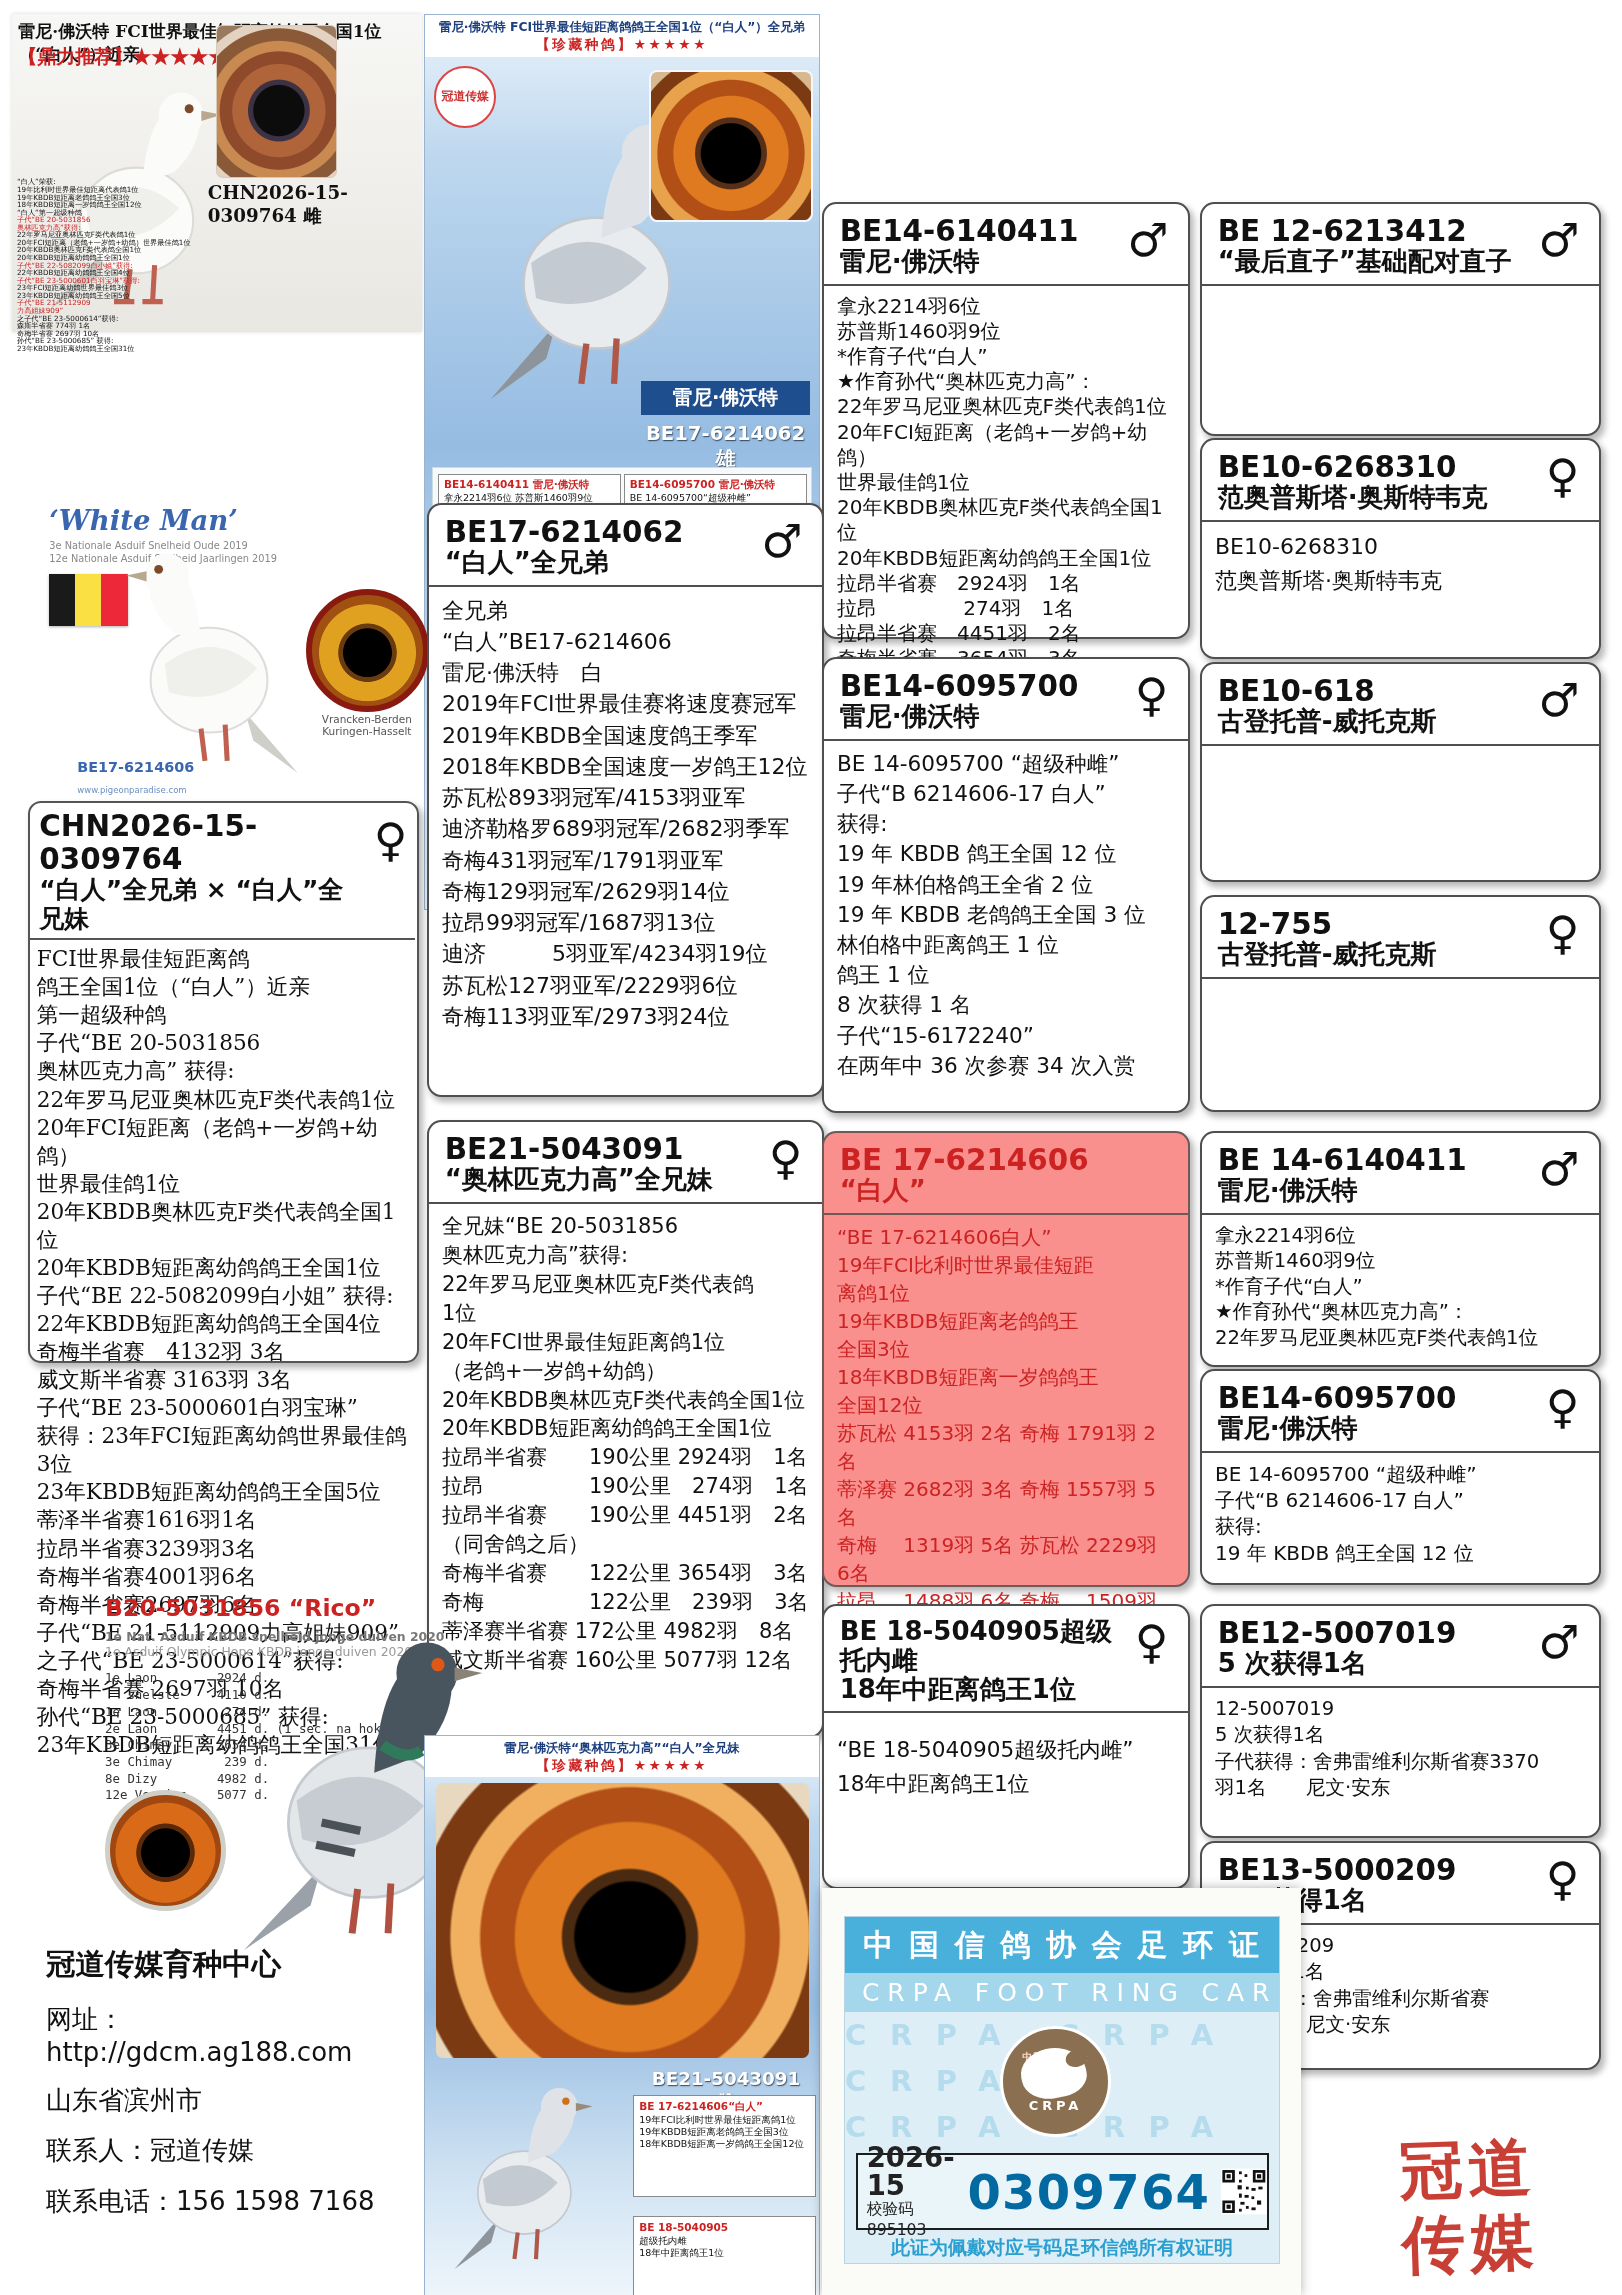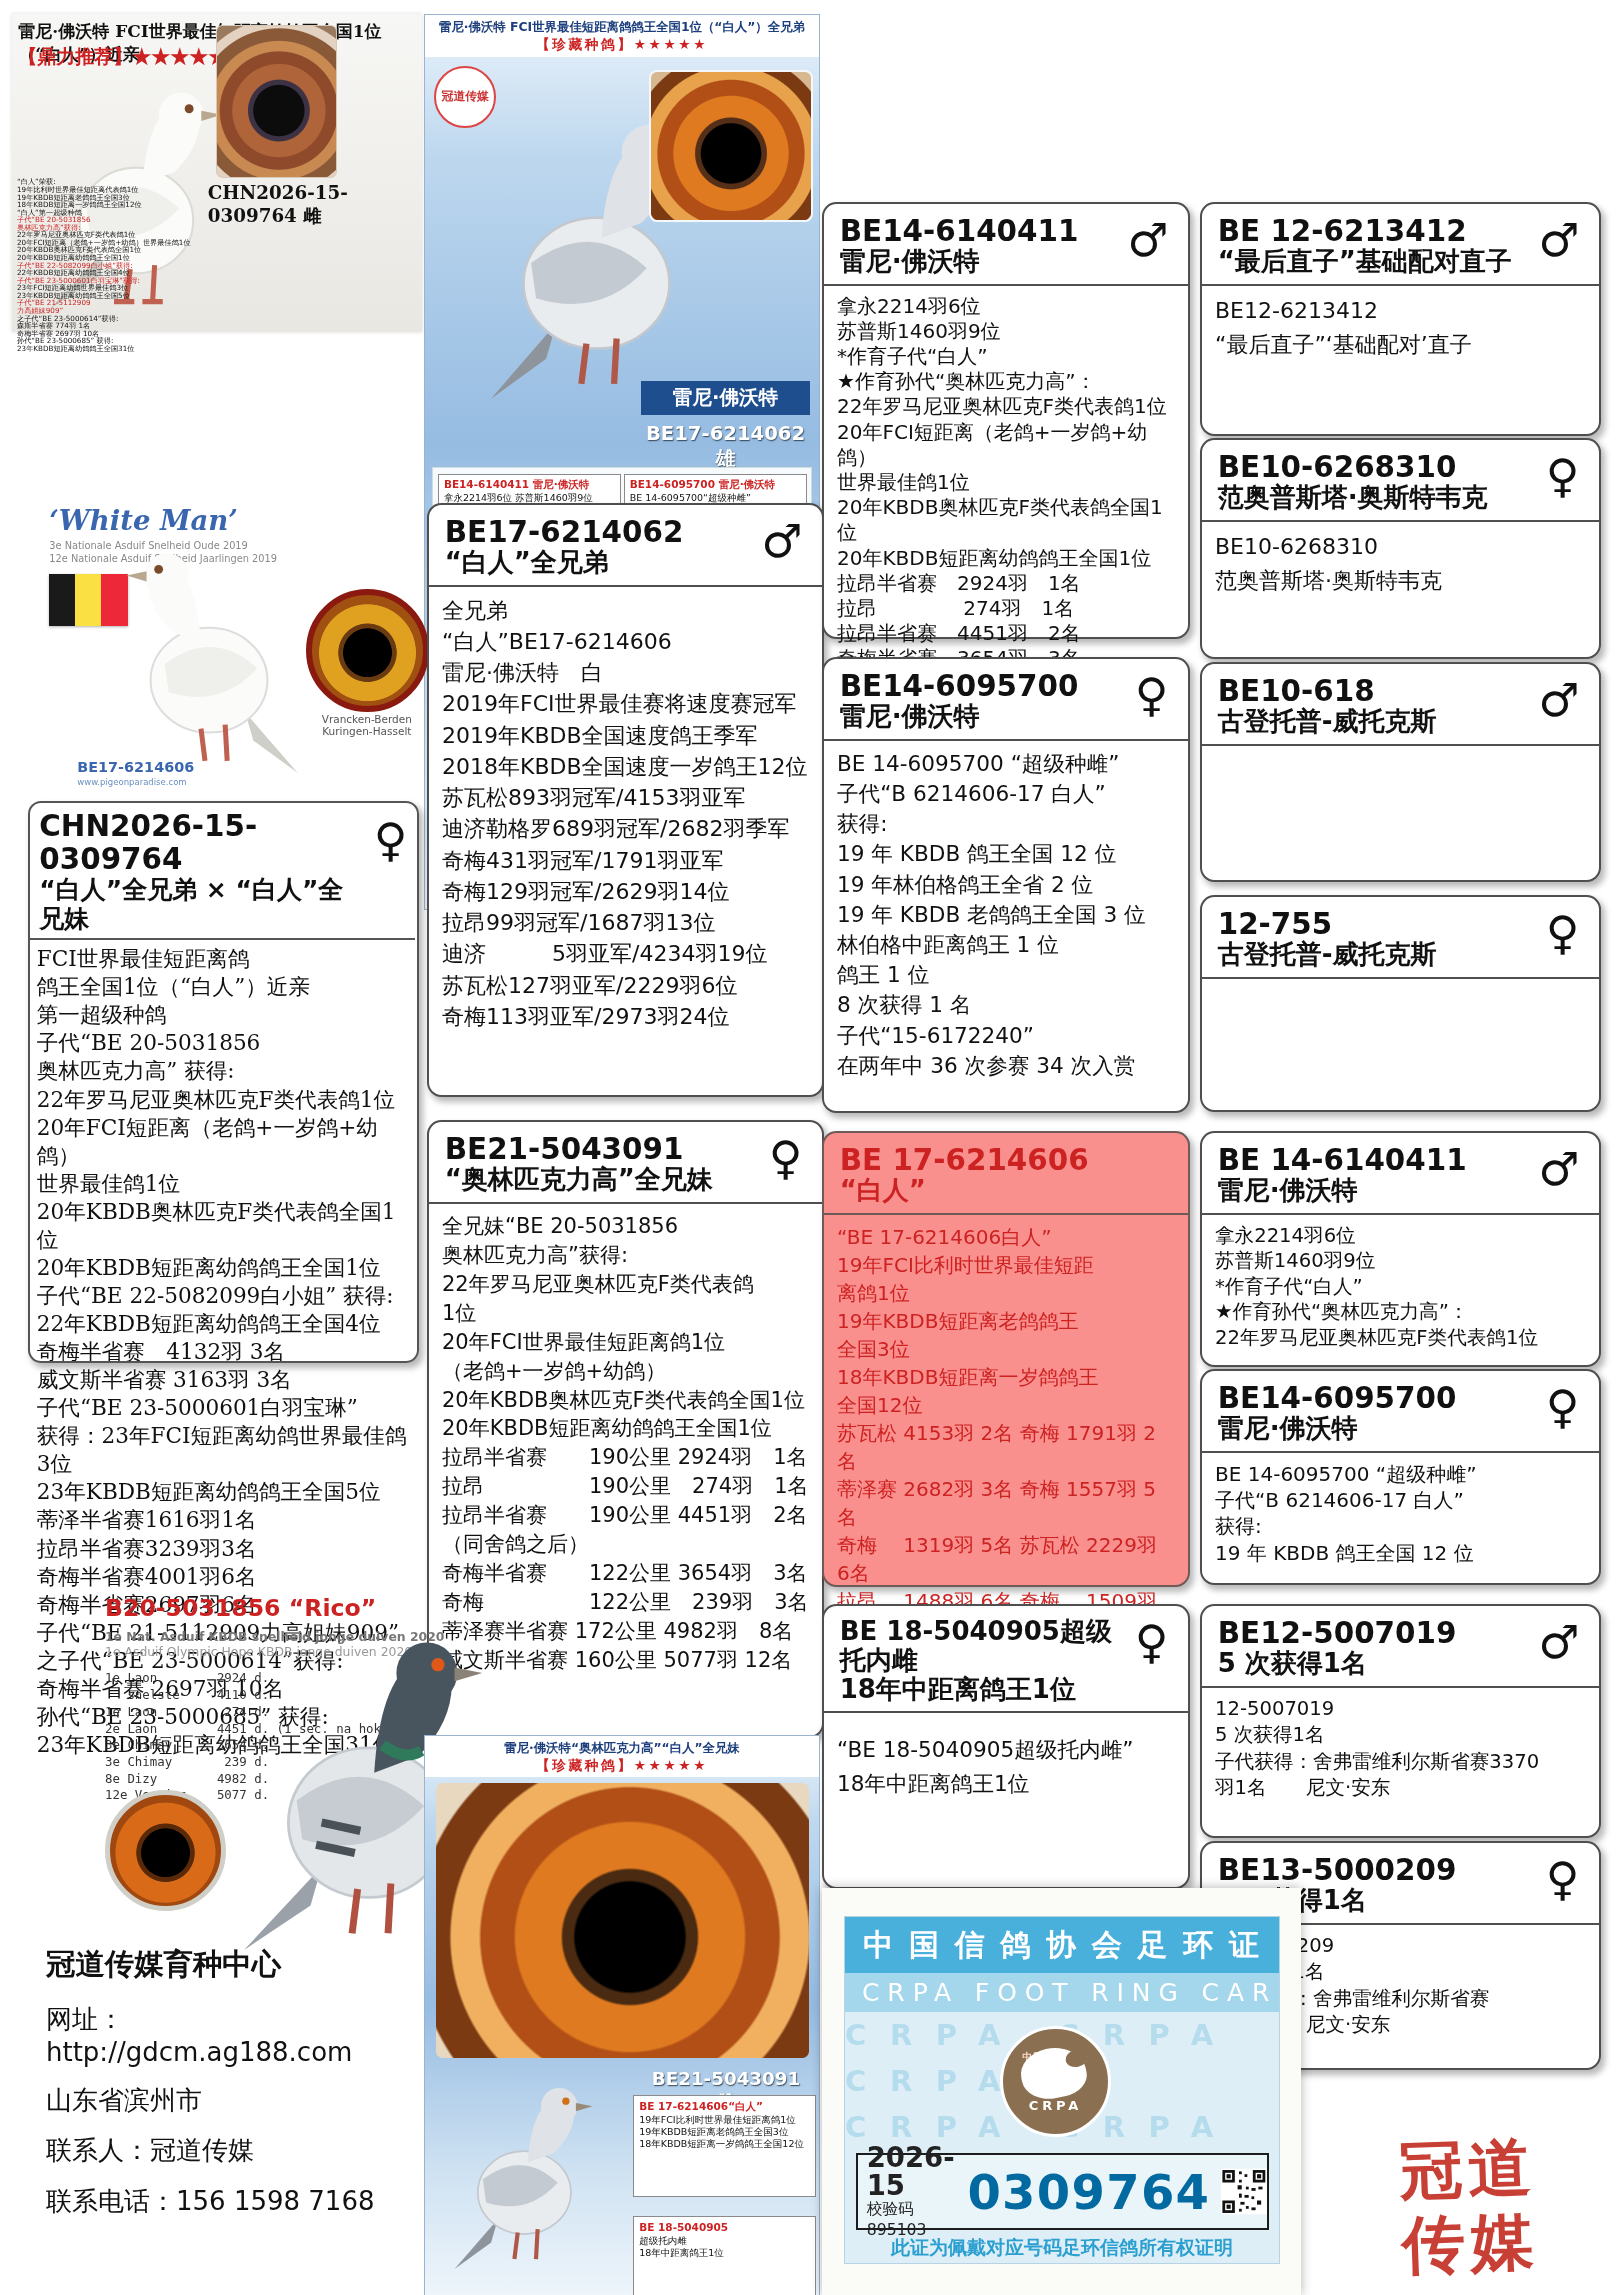--- a/index.html
+++ b/index.html
@@ -199,21 +199,21 @@
       <line x1="48" y1="102" x2="50" y2="118" stroke="#c06050" stroke-width="2.5"></line>
       <line x1="60" y1="100" x2="61" y2="118" stroke="#c06050" stroke-width="2.5"></line>
     </svg>
     <div class="abs eye" style="left:288px;top:92px;width:111px;height:111px;border:6.5px solid #8a1a10;
                 background:radial-gradient(circle at 50% 52%, #000 0 30%, #6a3a10 31% 36%, #e0a020 37% 60%, #a05010 61% 78%, #401808 79% 100%);"></div>
     <div class="abs" style="left:296px;top:216px;font-size:10.5px;color:#555;text-align:center;width:105px;">
       <div>Vrancken-Berden</div>
       <div>Kuringen-Hasselt</div>
     </div>
     <div class="abs" style="left:59px;top:262px;color:#3a66b0;font-weight:bold;font-size:14.4px;">BE17-6214606</div>
-    <div class="abs" style="left:59px;top:280px;color:#6a8fc0;font-size:8.5px;">www.pigeonparadise.com</div>
+    <div class="abs" style="left:59px;top:288px;color:#6a8fc0;font-size:8.5px;">www.pigeonparadise.com</div>
   </div>
 
   <div id="leftbox" class="abs">
     <div class="frame"></div>
     <div class="hd">
       <div class="pbox-id" style="font-size:29.4px;">CHN2026-15-0309764</div>
       <div class="pbox-sub" style="font-size:25px;">“白人”全兄弟 × “白人”全兄妹</div>
       <span class="gender" style="top:15.7px;right:13px;">♀</span>
       <div class="divide"></div>
     </div>
@@ -372,24 +372,20 @@
         <div>18年中距离鸽王1位</div>
       </div>
   </div>
 
   <div class="pbox" style="left:1200px;top:202px;width:397px;height:230px;">
     <div class="pbox-h">
       <div class="pbox-id">BE 12-6213412</div>
       <div class="pbox-sub">“最后直子”基础配对直子</div>
       <span class="gender">♂</span>
     </div>
-    <div class="pbox-b" style="font-size:22px;line-height:1.55;">
-        <div>BE12-6213412</div>
-        <div>“最后直子”‘基础配对’直子</div>
-      </div>
   </div>
 
   <div class="pbox" style="left:1200px;top:438px;width:397px;height:217px;">
     <div class="pbox-h">
       <div class="pbox-id">BE10-6268310</div>
       <div class="pbox-sub">范奥普斯塔·奥斯特韦克</div>
       <span class="gender">♀</span>
     </div>
     <div class="pbox-b" style="font-size:22px;line-height:1.55;">
         <div>BE10-6268310</div>

